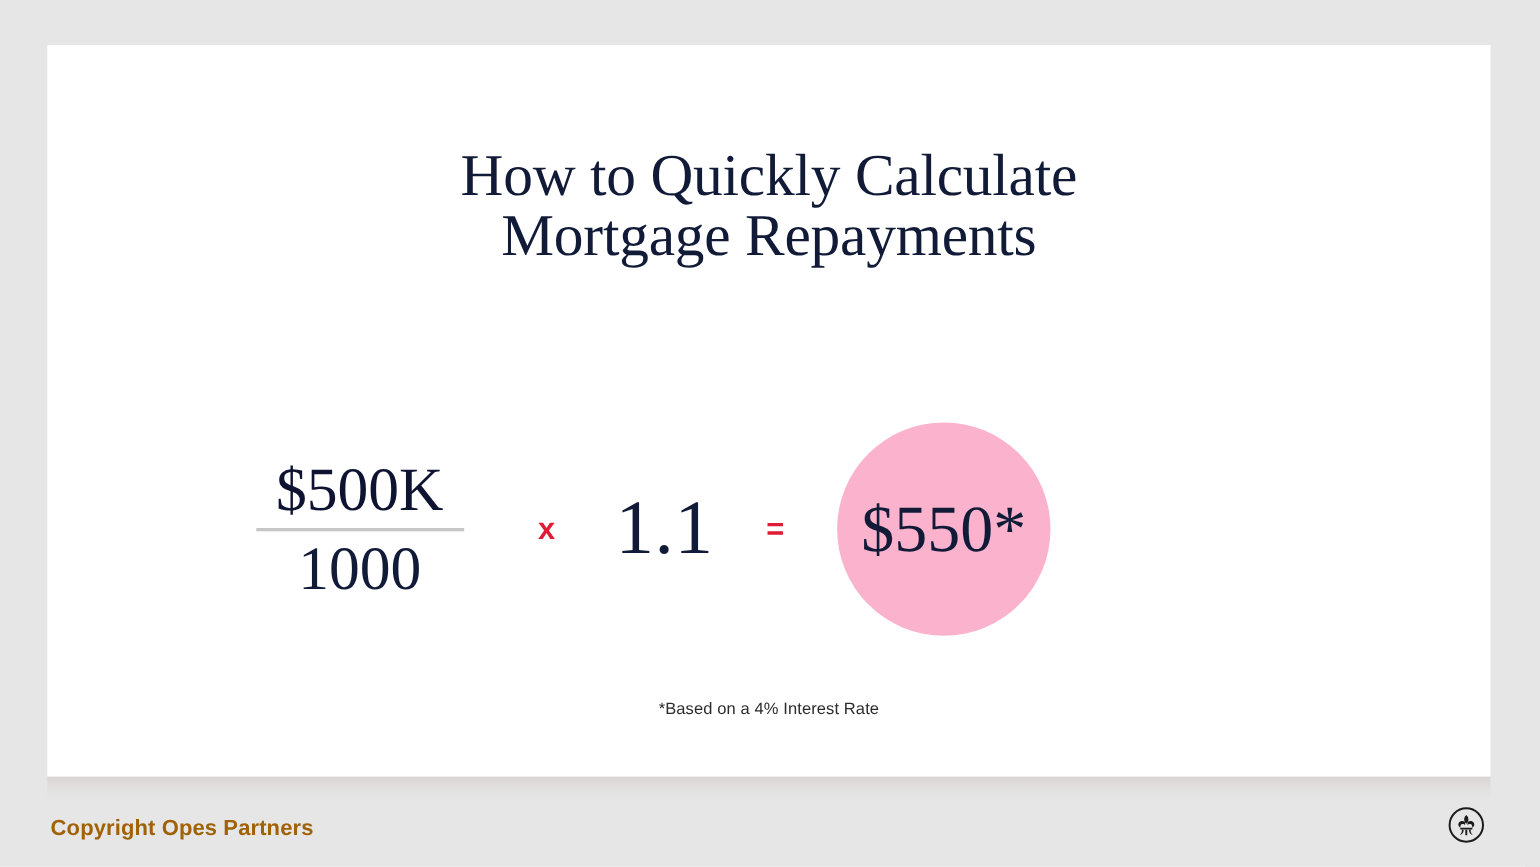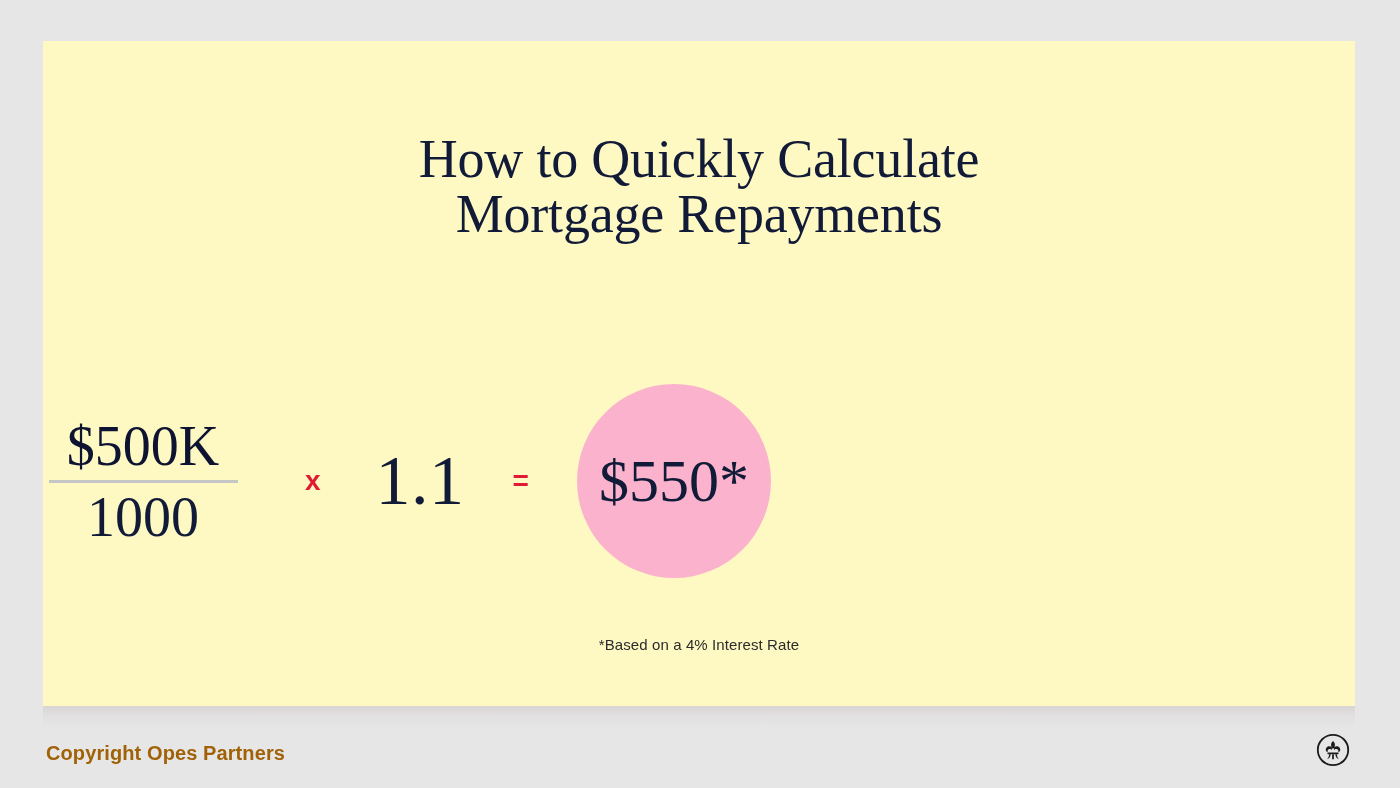--- a/index.html
+++ b/index.html
@@ -15,21 +15,21 @@
     position: relative;
   }
 
   
   #slide-card {
     position: absolute;
     left: 43px;
     top: 41px;
     width: 1312px;
     height: 665px;
-    background: #fef9c3;
+    background: #ffffff;
   }
   #slide-shadow {
     position: absolute;
     left: 43px;
     top: 706px;
     width: 1312px;
     height: 26px;
     background: linear-gradient(to bottom,
                 rgba(190,170,170,0.30) 0%,
                 rgba(200,185,185,0.14) 38%,
@@ -73,20 +73,21 @@
 
   
   #formula-row {
     position: absolute;
     left: 0;
     top: 320px;
     width: 1096px;
     height: 240px;
     display: flex;
     align-items: center;
+    justify-content: center;
   }
 
   
   #fraction {
     display: flex;
     flex-direction: column;
     align-items: center;
     width: 200px;
     margin-right: 62px;
   }

